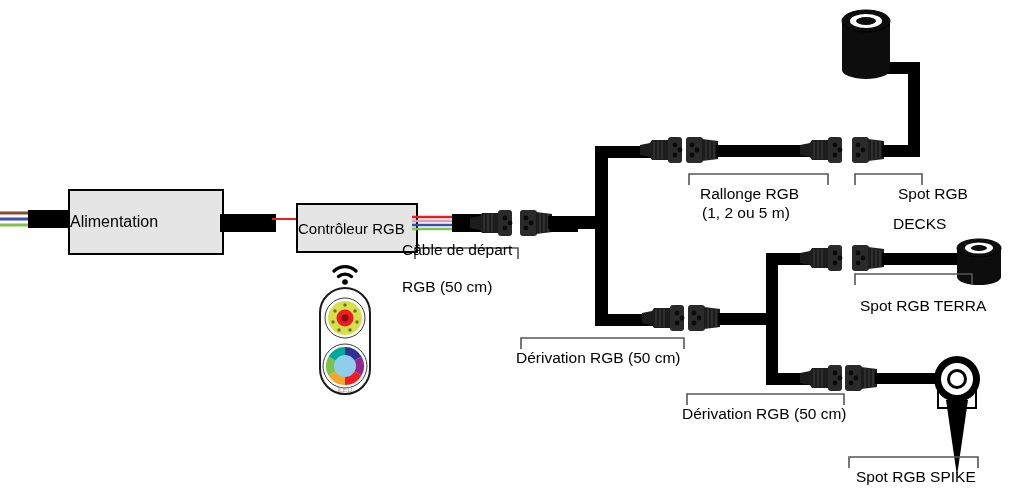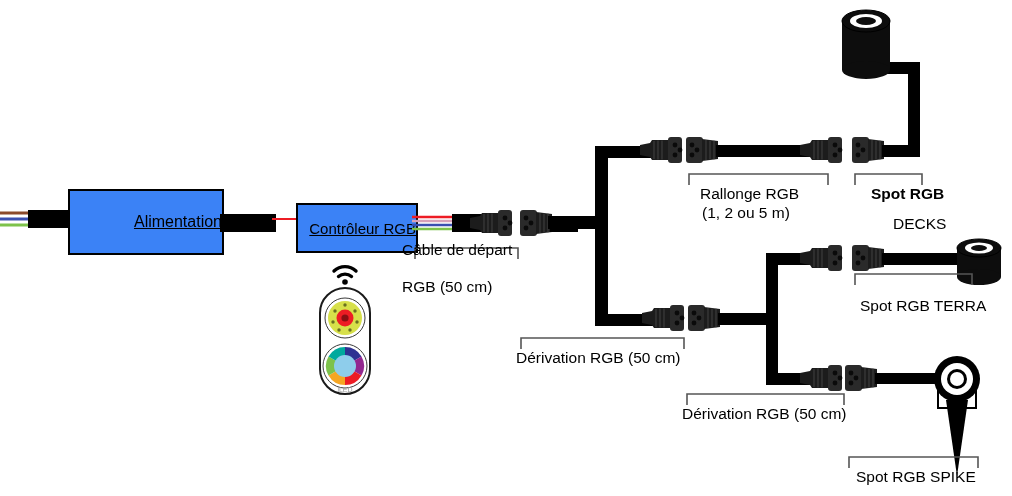--- a/index.html
+++ b/index.html
@@ -1,23 +1,23 @@
 <!DOCTYPE html>
 <html><head>
 <meta charset="utf-8">
 <style>
   html,body{margin:0;padding:0;background:#ffffff;}
   #root{position:relative;width:1012px;height:496px;background:#ffffff;
         font-family:"Liberation Sans",sans-serif;overflow:hidden;}
   .abs{position:absolute;}
   .lbl{position:absolute;font-family:"Liberation Sans",sans-serif;
        font-size:15.5px;color:#000;line-height:19px;white-space:pre;text-align:center;}
-  .box{position:absolute;border:2px solid #000;background:#3b82f6;
-       display:flex;align-items:center;justify-content:flex-end;
-       font-size:16px;color:#000;text-decoration:underline;}
+  .box{position:absolute;border:2px solid #000;background:#e5e5e5;
+       display:flex;align-items:center;justify-content:flex-start;
+       font-size:16px;color:#000;}
   .wire{position:absolute;background:#000;}
   svg{display:block;overflow:visible;}
 </style>
 </head>
 <body>
 
 <div id="root">
 
   <svg class="abs" style="left:0px;top:205px;" width="92" height="36">
     <line x1="0" y1="8" x2="74" y2="8" stroke="#8B4A2B" stroke-width="3"></line>
@@ -261,21 +261,21 @@
 
   <svg class="abs" style="left:688px;top:172px;" width="142" height="14">
     <path d="M1,13 L1,2 L140,2 L140,13" stroke="#555" stroke-width="1.6" fill="none"></path>
   </svg>
   <div class="lbl" style="left:700px;top:184px;">Rallonge RGB</div>
   <div class="lbl" style="left:694px;top:203px;margin-left:8px;">(1, 2 ou 5 m)</div>
 
   <svg class="abs" style="left:854px;top:172px;" width="70" height="14">
     <path d="M1,13 L1,2 L68,2 L68,13" stroke="#555" stroke-width="1.6" fill="none"></path>
   </svg>
-  <div class="lbl" style="left:871px;top:184px;font-weight:bold;">Spot RGB</div>
+  <div class="lbl" style="left:898px;top:184px;">Spot RGB</div>
   <div class="lbl" style="left:893px;top:203px;margin-top:11px;">DECKS</div>
 
   <svg class="abs" style="left:520px;top:336px;" width="166" height="14">
     <path d="M1,13 L1,2 L164,2 L164,13" stroke="#555" stroke-width="1.6" fill="none"></path>
   </svg>
   <div class="lbl" style="left:516px;top:348px;">Dérivation RGB (50 cm)</div>
 
   <svg class="abs" style="left:854px;top:272px;" width="120" height="14">
     <path d="M1,13 L1,2 L118,2 L118,13" stroke="#555" stroke-width="1.6" fill="none"></path>
   </svg>

